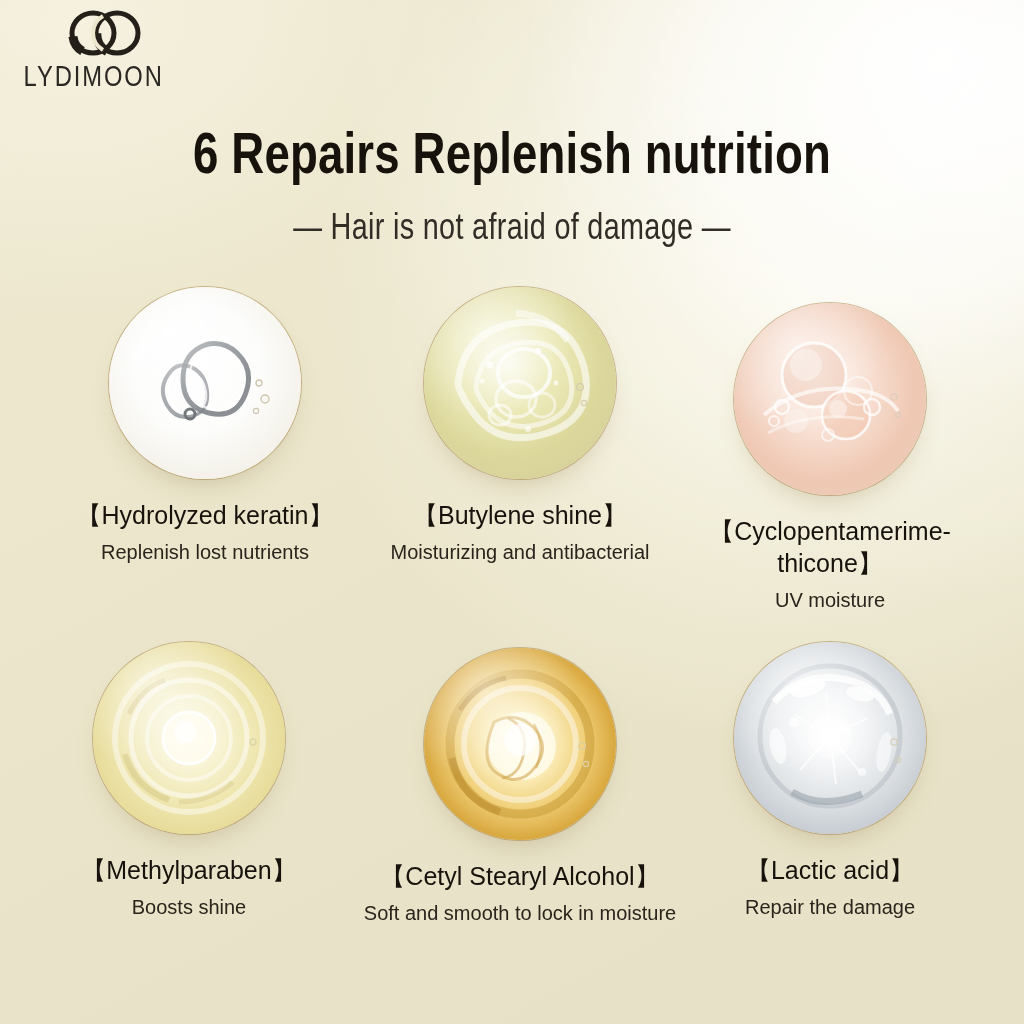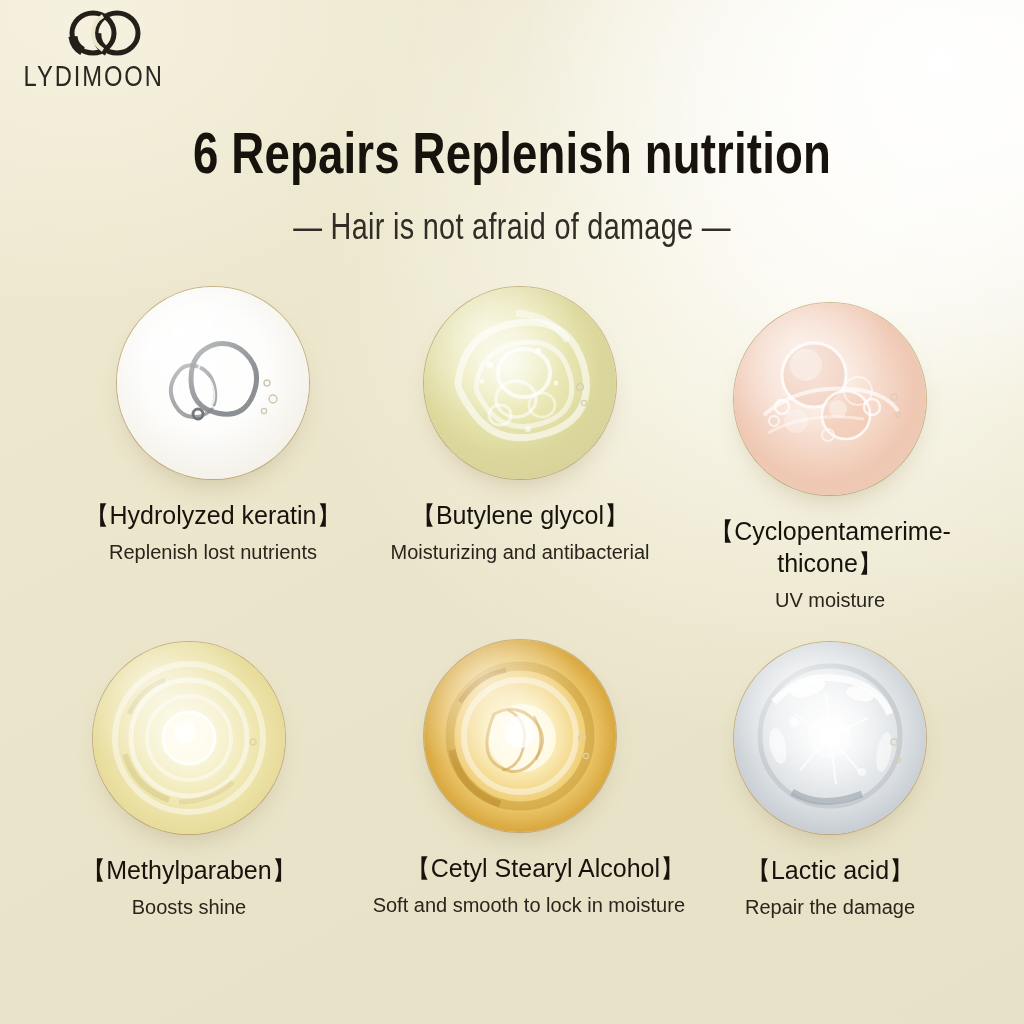--- a/index.html
+++ b/index.html
@@ -126,21 +126,21 @@
     <div class="logo-word">LYDIMOON</div>
   </div>
 
   <div class="headline">6 Repairs Replenish nutrition</div>
   <div class="subhead">— Hair is not afraid of damage —</div>
 
   <div class="grid">
 
     <div class="row">
 
-      <div class="cell" style="left:48px;top:0;">
+      <div class="cell" style="left:40px;top:0;">
         <div class="drop-wrap">
           <div class="halo"></div>
           <div class="drop d-clear">
             <svg viewBox="0 0 192 192">
               <path d="M62 84 q-14 16 -4 34 q10 17 28 10 q14-6 12-24 q-2-18 -16-24 q-12-5 -20 4z" fill="none" stroke="#8d9196" stroke-width="4" opacity="0.85"></path>
               <path d="M66 88 q-11 14 -3 29 q9 14 24 8 q12-6 10-20 q-2-15 -14-20 q-10-4 -17 3z" fill="none" stroke="#ffffff" stroke-width="2" opacity="0.8"></path>
               <path d="M96 58 q-22 8 -22 34 q0 28 26 34 q26 6 36-18 q10-25 -8-42 q-14-13 -32-8z" fill="none" stroke="#7f848a" stroke-width="5" opacity="0.9"></path>
               <path d="M98 64 q-18 7 -18 29 q0 24 22 29 q22 5 30-15 q9-22 -7-36 q-12-11 -27-7z" fill="none" stroke="#ffffff" stroke-width="2.2" opacity="0.75"></path>
               <ellipse cx="81" cy="127" rx="5" ry="5" fill="none" stroke="#6f7478" stroke-width="3"></ellipse>
               <ellipse cx="150" cy="96" rx="3" ry="3" fill="none" stroke="#cfc6ad" stroke-width="1.4"></ellipse>
@@ -169,21 +169,21 @@
               <circle cx="58" cy="94" r="2.6" fill="#ffffff" opacity="0.7"></circle>
               <circle cx="114" cy="64" r="3" fill="#ffffff" opacity="0.8"></circle>
               <circle cx="132" cy="96" r="2.4" fill="#ffffff" opacity="0.7"></circle>
               <circle cx="104" cy="142" r="3" fill="#ffffff" opacity="0.6"></circle>
               <ellipse cx="156" cy="100" rx="3.4" ry="3.4" fill="none" stroke="#d5cfae" stroke-width="1.4"></ellipse>
               <ellipse cx="160" cy="116" rx="2.6" ry="2.6" fill="none" stroke="#d5cfae" stroke-width="1.2"></ellipse>
               <path d="M92 26 q34 2 52 28" fill="none" stroke="#ffffff" stroke-width="7" opacity="0.5"></path>
             </svg>
           </div>
         </div>
-        <div class="name">【Butylene glycol】</div>
+        <div class="name">【Butylene shine】</div>
         <div class="desc">Moisturizing and antibacterial</div>
       </div>
 
       <div class="cell" style="left:665px;top:16px;">
         <div class="drop-wrap">
           <div class="halo"></div>
           <div class="drop d-pink">
             <svg viewBox="0 0 192 192">
               <circle cx="80" cy="72" r="32" fill="#e8b69c" opacity="0.55"></circle>
               <circle cx="80" cy="72" r="32" fill="none" stroke="#ffffff" stroke-width="3" opacity="0.8"></circle>
@@ -227,21 +227,21 @@
               <path d="M32 112 q10 34 44 46" fill="none" stroke="#cfc07a" stroke-width="6" opacity="0.45"></path>
               <path d="M140 140 q-24 20 -54 20" fill="none" stroke="#d6c888" stroke-width="5" opacity="0.4"></path>
               <ellipse cx="160" cy="100" rx="3" ry="3" fill="none" stroke="#ddd4a8" stroke-width="1.3"></ellipse>
             </svg>
           </div>
         </div>
         <div class="name">【Methylparaben】</div>
         <div class="desc">Boosts shine</div>
       </div>
 
-      <div class="cell" style="left:355px;top:353px;text-align:right;">
+      <div class="cell" style="left:355px;top:361px;">
         <div class="drop-wrap">
           <div class="halo"></div>
           <div class="drop d-gold">
             <svg viewBox="0 0 192 192">
               <circle cx="96" cy="96" r="70" fill="none" stroke="#c99a34" stroke-width="9" opacity="0.55"></circle>
               <circle cx="96" cy="96" r="56" fill="none" stroke="#ffffff" stroke-width="6" opacity="0.45"></circle>
               <circle cx="98" cy="98" r="34" fill="#fffdf2" opacity="0.75"></circle>
               <path d="M70 74 q22-12 40 6 q16 18 2 38 q-16 22 -38 8 q-20-12 -4-52z" fill="none" stroke="#d7ae5e" stroke-width="3" opacity="0.65"></path>
               <path d="M84 70 q20 10 16 34 q-4 24 -22 26" fill="none" stroke="#cfa34e" stroke-width="2.6" opacity="0.6"></path>
               <path d="M110 76 q12 22 2 44" fill="none" stroke="#cfa34e" stroke-width="2.4" opacity="0.5"></path>

